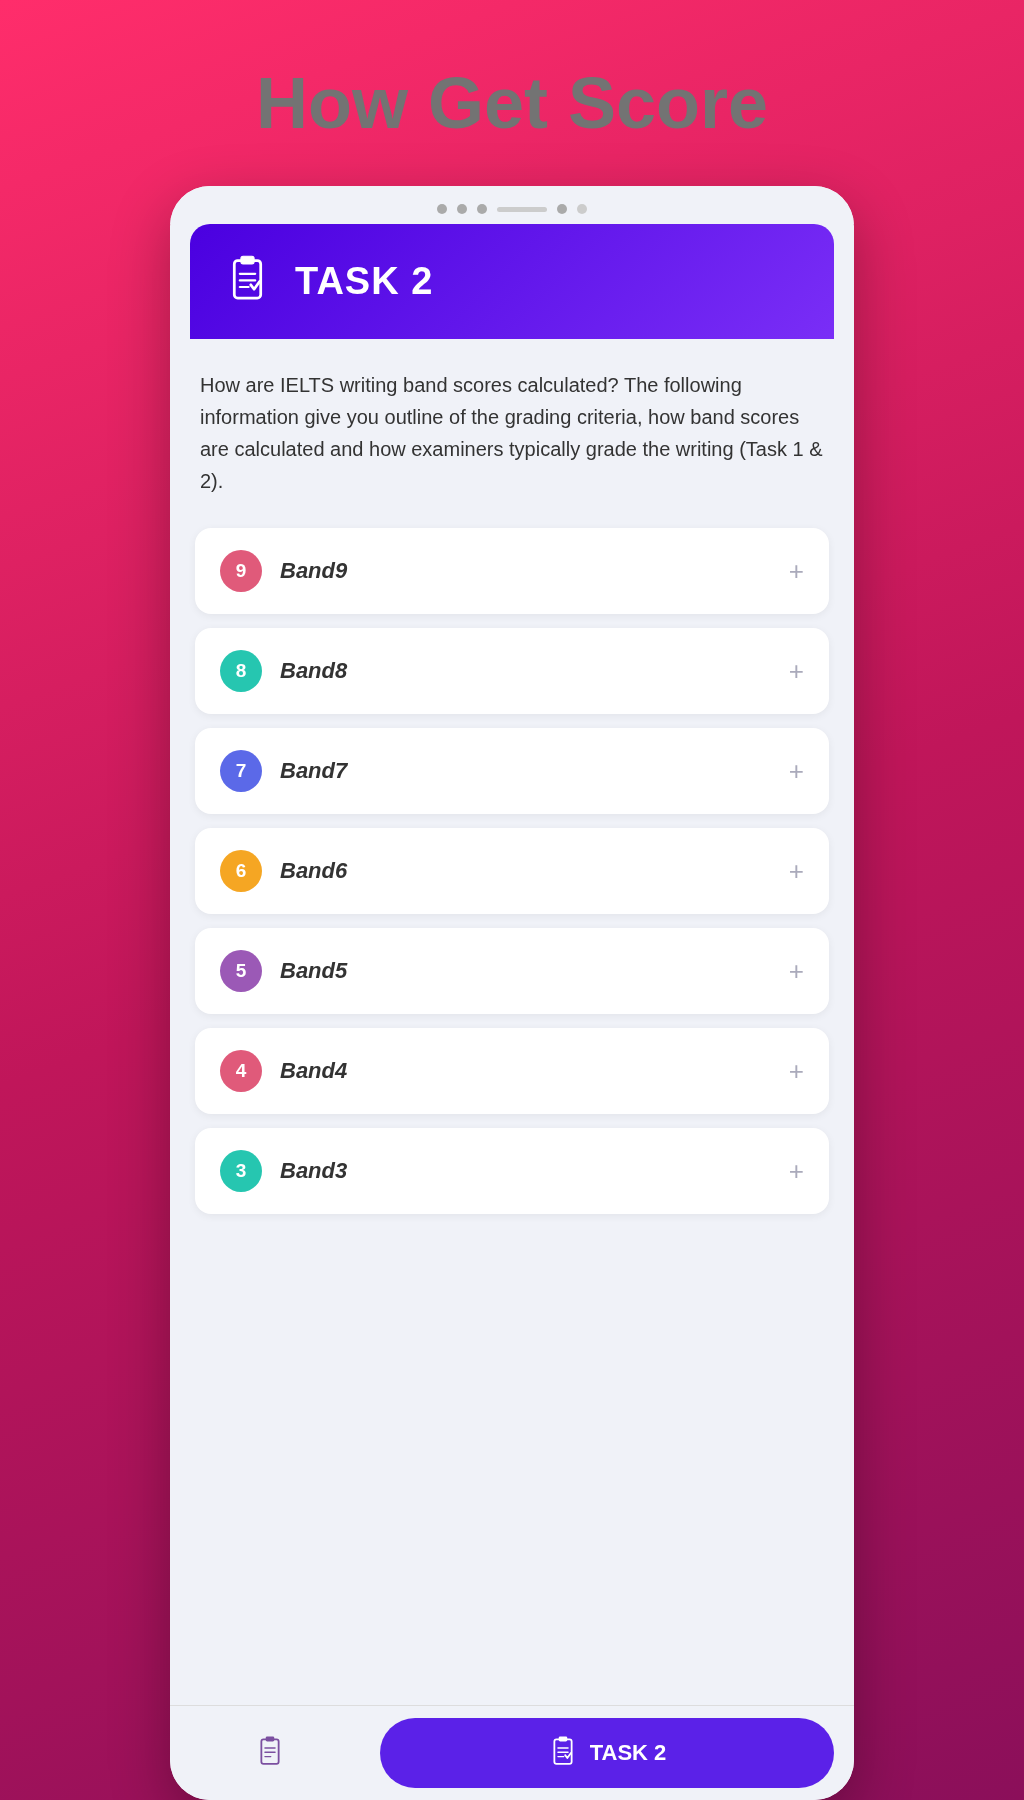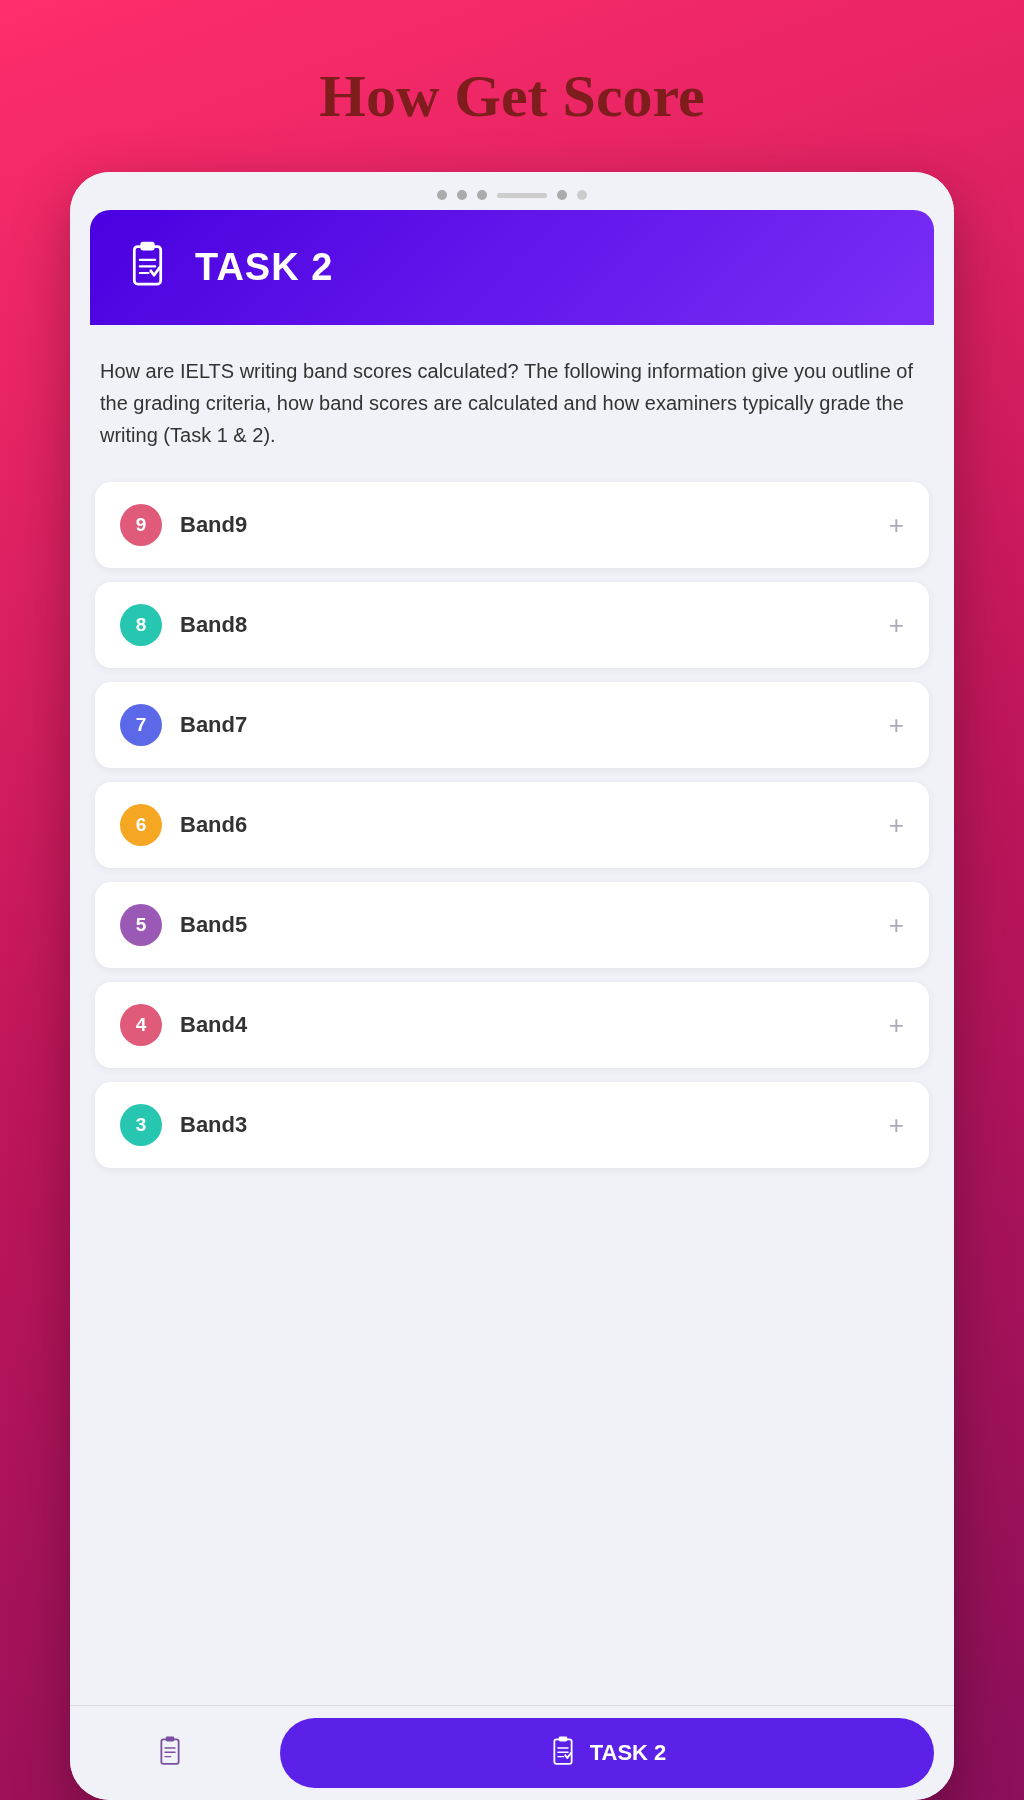--- a/index.html
+++ b/index.html
@@ -23,29 +23,28 @@
 
     .title-criteria {
       font-size: 72px;
       font-weight: 800;
       color: white;
       line-height: 1.1;
       margin-bottom: 10px;
     }
 
     .title-subtitle {
-      font-size: 60px;
+      font-size: 72px;
       font-weight: 800;
-      color: #7f1d1d;
+      color: #737373;
       line-height: 1.2;
-      font-family: Liberation Serif, serif;
     }
 
     .phone-card {
-      width: 884px;
+      width: 684px;
       background: #f0f2f8;
       border-radius: 40px;
       overflow: hidden;
       box-shadow: 0 20px 60px rgba(0,0,0,0.3);
       flex: 1;
       display: flex;
       flex-direction: column;
     }
 
     .phone-top-bar {
@@ -143,20 +142,21 @@
       font-size: 19px;
       font-weight: 700;
       color: white;
       flex-shrink: 0;
     }
 
     .band-label {
       font-size: 22px;
       font-weight: 600;
       color: #333;
+      font-style: italic;
     }
 
     .plus-icon {
       font-size: 26px;
       color: #aab;
       font-weight: 300;
     }
 
     .bottom-nav {
       background: #f0f2f8;

